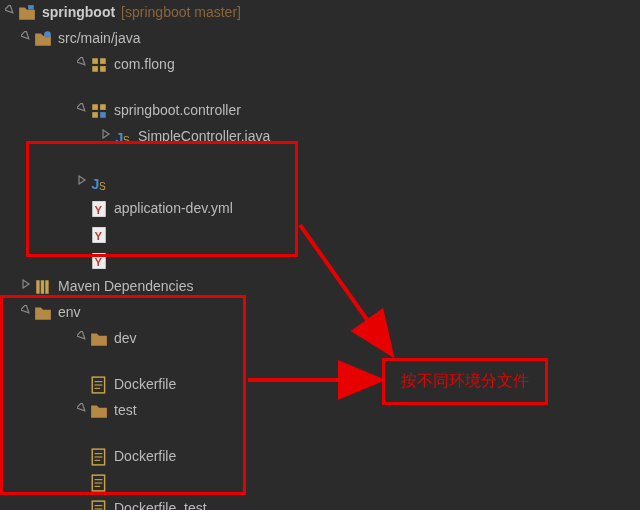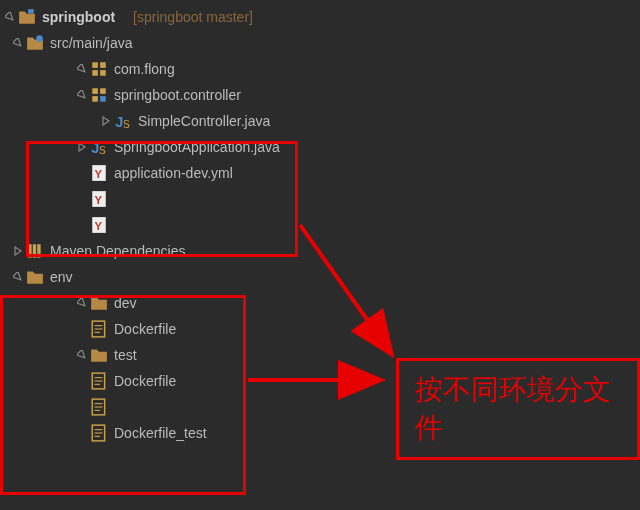--- a/index.html
+++ b/index.html
@@ -9,21 +9,21 @@
       font-size: 14px;
       color: #a9b7c6;
       width: 640px;
       height: 510px;
       overflow: hidden;
       position: relative;
     }
     .tree { padding: 4px 0; }
     .node {
       display: flex;
-      align-items: center;
+      align-items: flex-start;
       height: 26px;
       padding-left: 4px;
       white-space: nowrap;
     }
     .arrow {
       width: 12px;
       height: 12px;
       display: inline-flex;
       align-items: center;
       justify-content: center;
@@ -34,43 +34,43 @@
     .icon {
       width: 18px;
       height: 18px;
       display: inline-flex;
       align-items: center;
       justify-content: center;
       margin-right: 6px;
     }
     .label { color: #bbbbbb; }
     .label.bold { font-weight: 600; color: #cccccc; }
-    .suffix { color: #8a653b; margin-left: 18px; }
+    .suffix { color: #8a653b; margin-left: 6px; }
     .indent-0 { padding-left: 4px; }
-    .indent-1 { padding-left: 12px; }
+    .indent-1 { padding-left: 20px; }
     .indent-2 { padding-left: 76px; }
-    .indent-3 { padding-left: 76px; }
+    .indent-3 { padding-left: 76px; margin-top: 20px; }
     .indent-4 { padding-left: 100px; }
     
     .highlight-box {
       position: absolute;
       border: 3px solid #e60000;
       pointer-events: none;
     }
     .highlight-1 { top: 141px; left: 26px; width: 272px; height: 116px; }
     .highlight-2 { top: 295px; left: 0px; width: 246px; height: 200px; }
     
     .callout-box {
       position: absolute;
       border: 3px solid #e60000;
       color: #e60000;
-      font-size: 28px;
+      font-size: 16px;
       padding: 10px 16px;
       top: 358px;
-      left: 396px;
+      left: 382px;
     }
     
     .arrow-line {
       position: absolute;
       pointer-events: none;
     }
   </style>
 </head>
 <body>
 
@@ -161,21 +161,20 @@
         <svg viewBox="0 0 10 10">
           <path d="M2 1 L8 5 L2 9 Z" fill="none" stroke="#888" stroke-width="1.2"></path>
         </svg>
       </span>
     <span class="icon">
         <svg viewBox="0 0 16 16">
           <text x="1" y="13" font-size="13" font-weight="bold" fill="#4a88c7">J</text>
           <text x="8" y="14" font-size="9" fill="#c9a14a">S</text>
         </svg>
       </span>
-    <span class="label">SpringbootApplication.java</span>
   </div>
 
 
   <div class="node indent-2">
     <span class="arrow blank"></span>
     <span class="icon">
         <svg viewBox="0 0 16 16">
           <rect x="2" y="1" width="12" height="14" fill="#eee"></rect>
           <text x="4" y="12" font-size="10" font-weight="bold" fill="#c0392b">Y</text>
         </svg>

